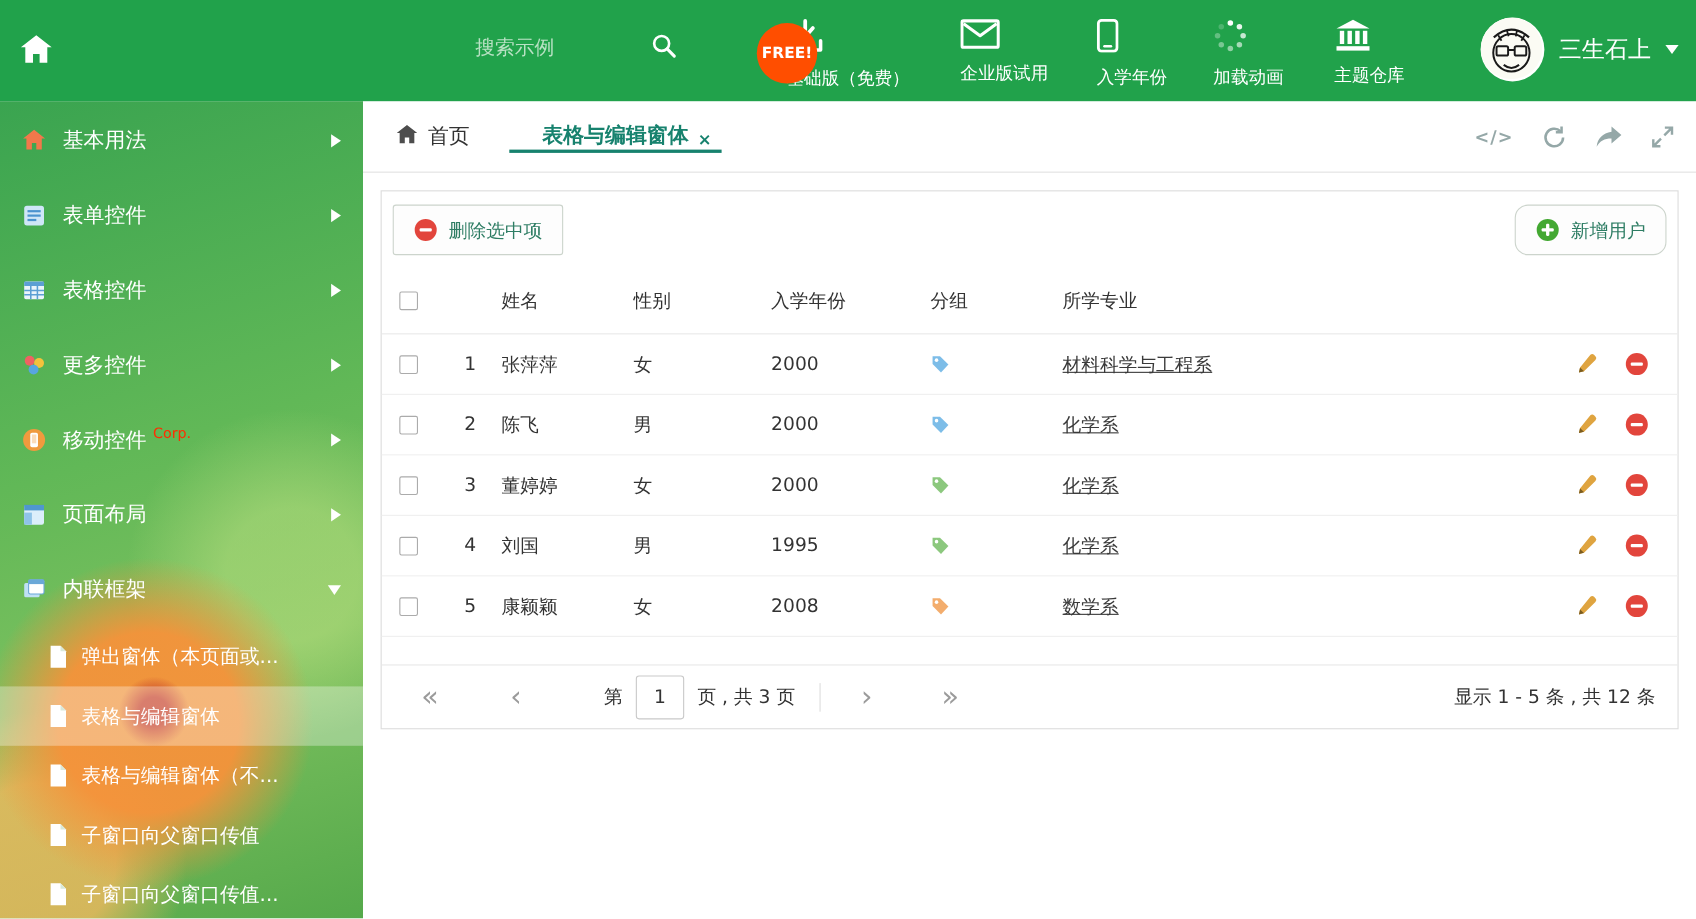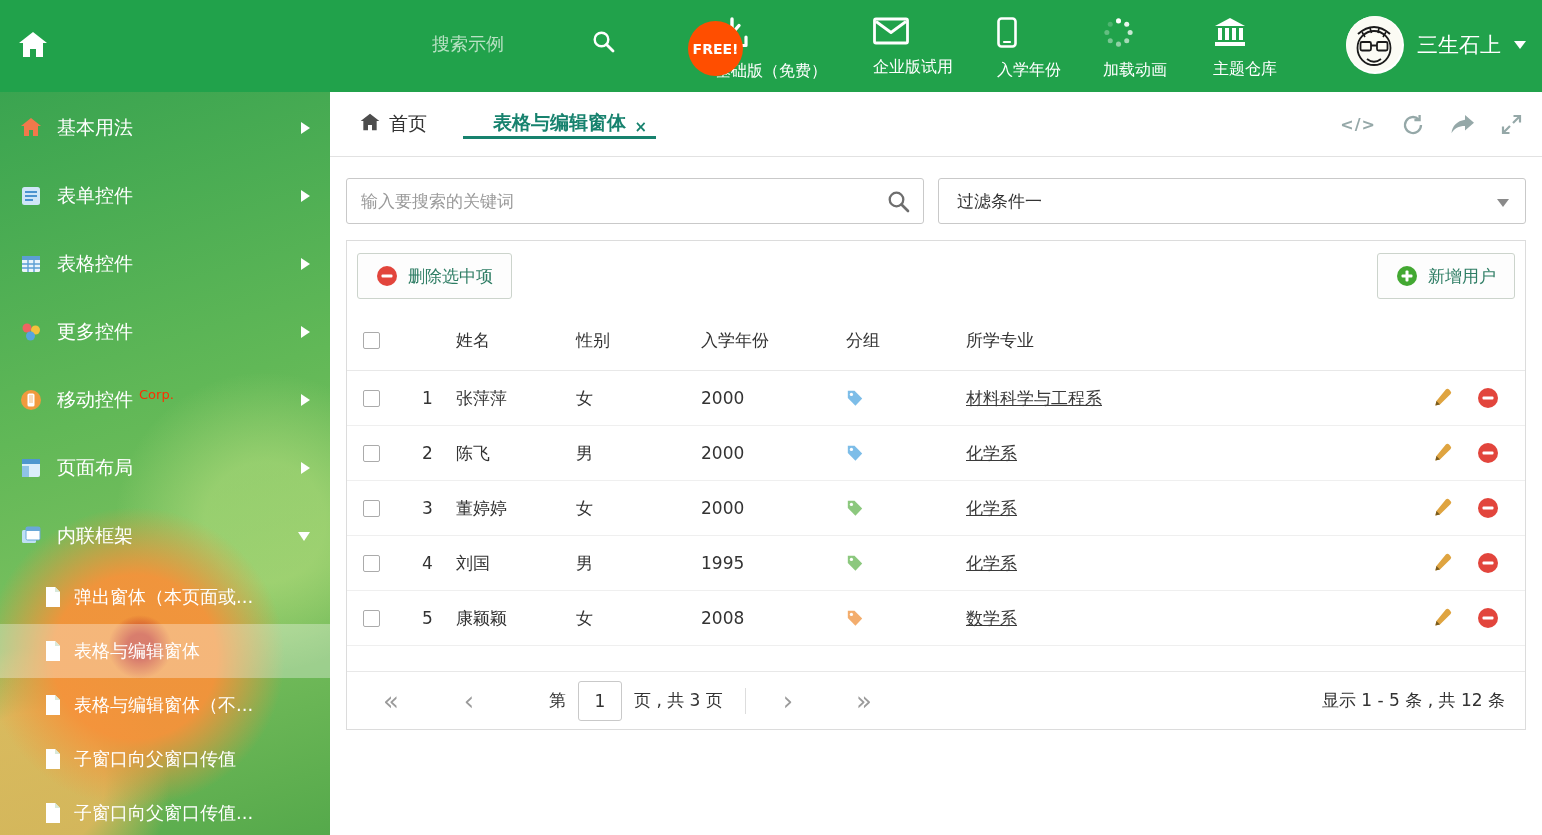--- a/index.html
+++ b/index.html
@@ -76,21 +76,21 @@
   .dropdown { margin-left:14px; flex:1; height:46px; border:1px solid #c9c9c9; border-radius:3px; display:flex; align-items:center; padding:0 18px; font-size:17px; color:#333; position:relative; cursor:pointer; background:#fff; }
   .dropdown .ddcaret { position:absolute; right:16px; top:20px; width:0; height:0; border-top:8px solid #8a8a8a; border-left:6px solid transparent; border-right:6px solid transparent; }
 
   .panel { margin:16px; height:490px; border:1px solid #dcdcdc; display:flex; flex-direction:column; background:#fff; }
   .ptoolbar { height:70px; display:flex; align-items:center; padding:0 10px; flex:none; }
   .btn {
     height:46px; display:inline-flex; align-items:center; gap:10px; padding:0 18px;
     border:1px solid #ccd4cc; border-radius:3px; background:#fdfdfd; cursor:pointer;
     font-size:17px; color:#2e7d64; font-family:inherit;
   }
-  .btn-add { margin-left:auto; }
+  .btn-add { margin-left:auto;border-radius:12px; }
 
   .thead, .trow { display:flex; align-items:center; flex:none; }
   .thead { height:60px; border-bottom:1px solid #e8e8e8; font-size:17px; color:#333; }
   .trow  { height:55px; border-bottom:1px solid #efefef; font-size:17px; }
   .c-check { width:55px; padding-left:16px; display:flex; align-items:center; }
   .checkbox { width:17px; height:17px; border:1px solid #ababab; border-radius:2px; background:#fff; cursor:pointer; }
   .c-num    { width:50px; padding-left:20px; }
   .c-name   { width:120px; padding-left:4px; }
   .c-gender { width:125px; padding-left:4px; }
   .c-year   { width:145px; padding-left:4px; }
@@ -358,35 +358,20 @@
           </svg>
       </span>
       <span class="tool">
         <svg width="21" height="21" viewBox="0 0 21 21">
             <path d="M12.5 2 H19 V8.5 M19 2 L12 9 M8.5 19 H2 V12.5 M2 19 L9 12" fill="none" stroke="currentColor" stroke-width="2.2"></path>
           </svg>
       </span>
     </div>
   </div>
 
-  <div class="filterrow">
-    <div class="searchbox">
-      <input type="text" placeholder="输入要搜索的关键词" style="">
-      <span class="mag">
-        <svg width="23" height="23" viewBox="0 0 23 23">
-            <circle cx="9.5" cy="9.5" r="6.8" fill="none" stroke="#6e6e6e" stroke-width="2.3"></circle>
-            <line x1="14.5" y1="14.5" x2="21" y2="21" stroke="#6e6e6e" stroke-width="2.6" stroke-linecap="round"></line>
-          </svg>
-      </span>
-    </div>
-    <div class="dropdown">
-      <span>过滤条件一</span>
-      <span class="ddcaret"></span>
-    </div>
-  </div>
 
   <div class="panel">
     <div class="ptoolbar">
       <button class="btn">
         <span style="display:flex">
           <svg width="22" height="22" viewBox="0 0 22 22">
               <circle cx="11" cy="11" r="10" fill="#e2453c"></circle>
               <rect x="5.5" y="9.5" width="11" height="3" rx="1" fill="#fff"></rect>
             </svg>
         </span>

